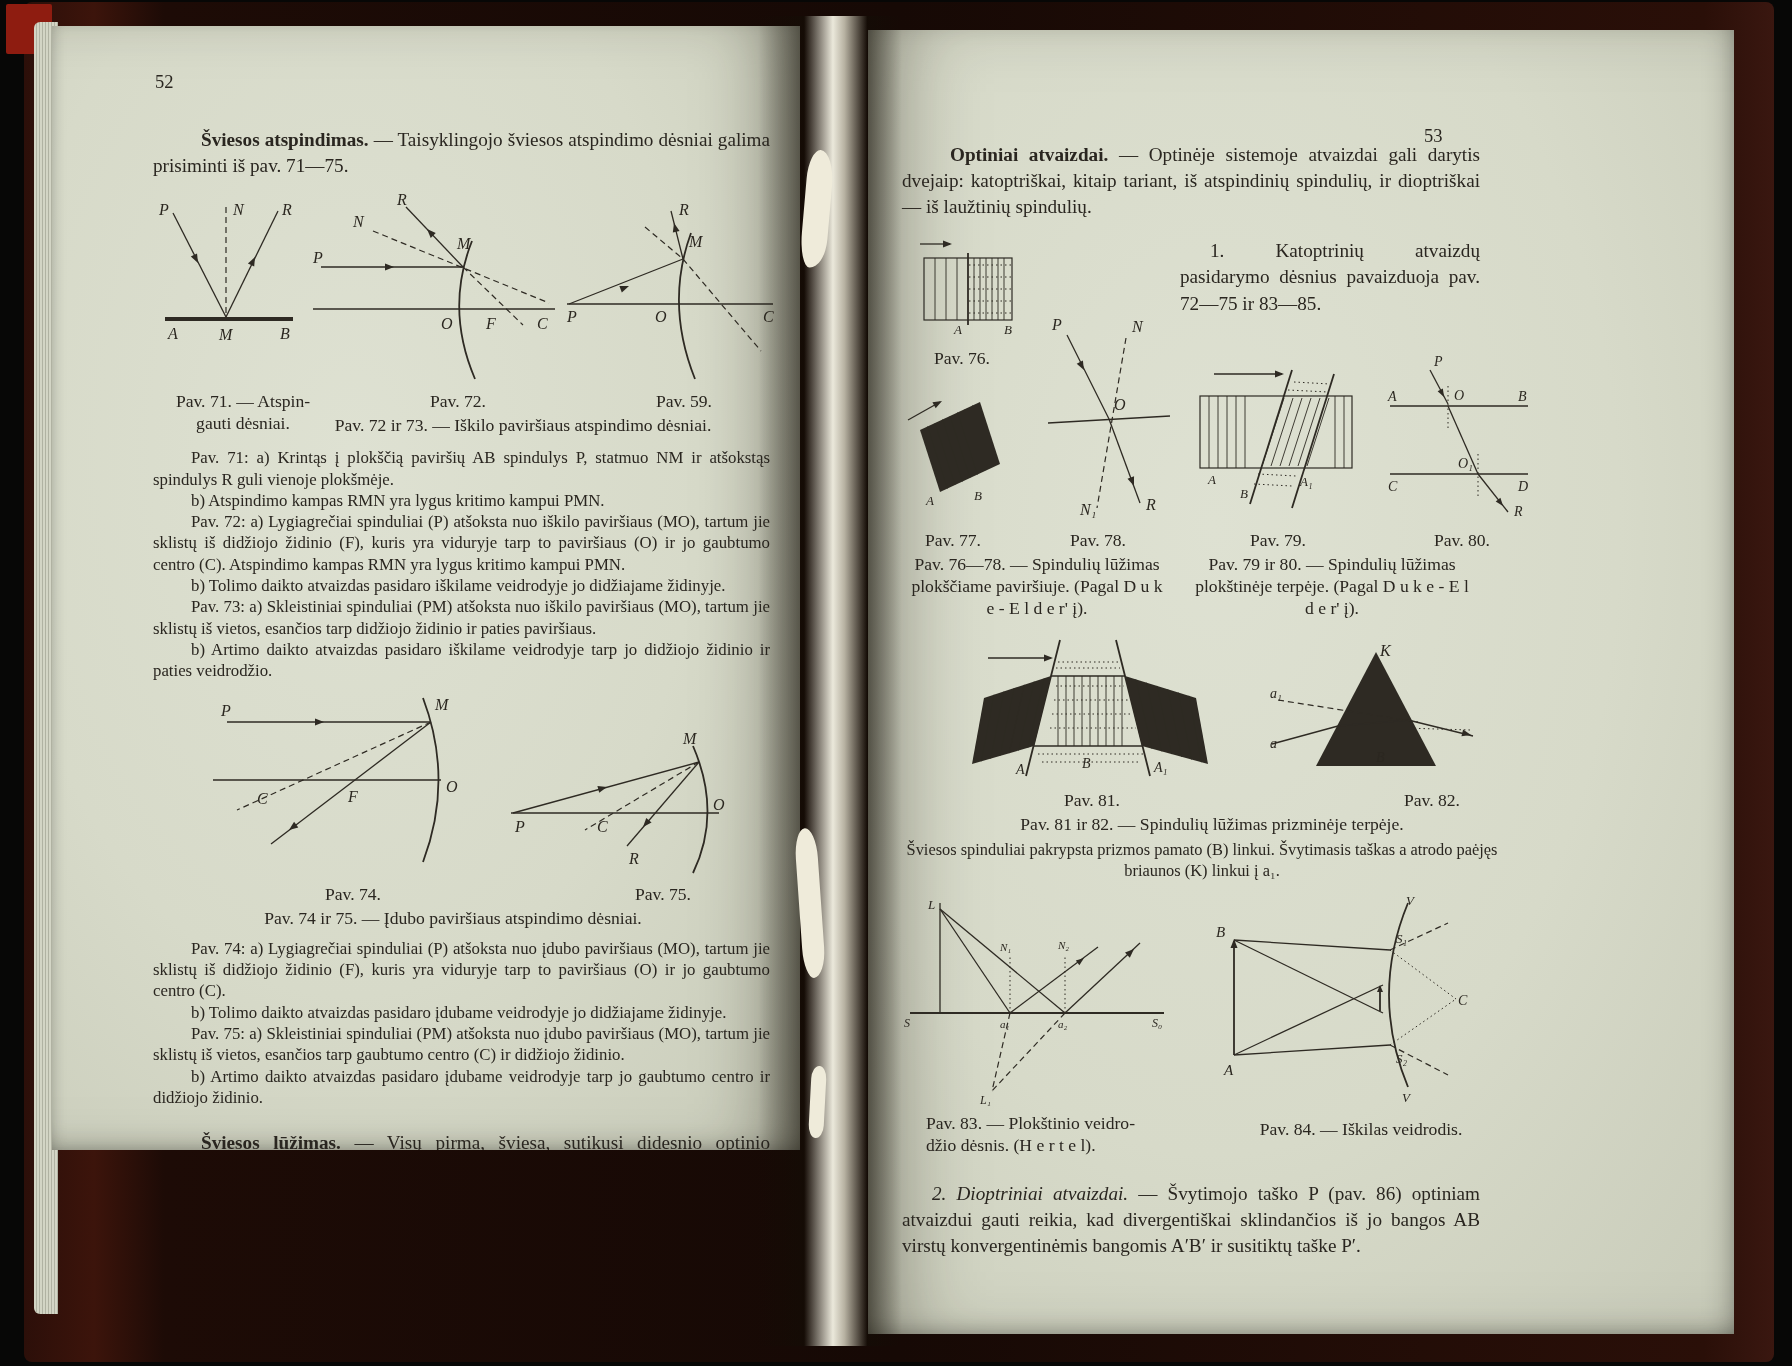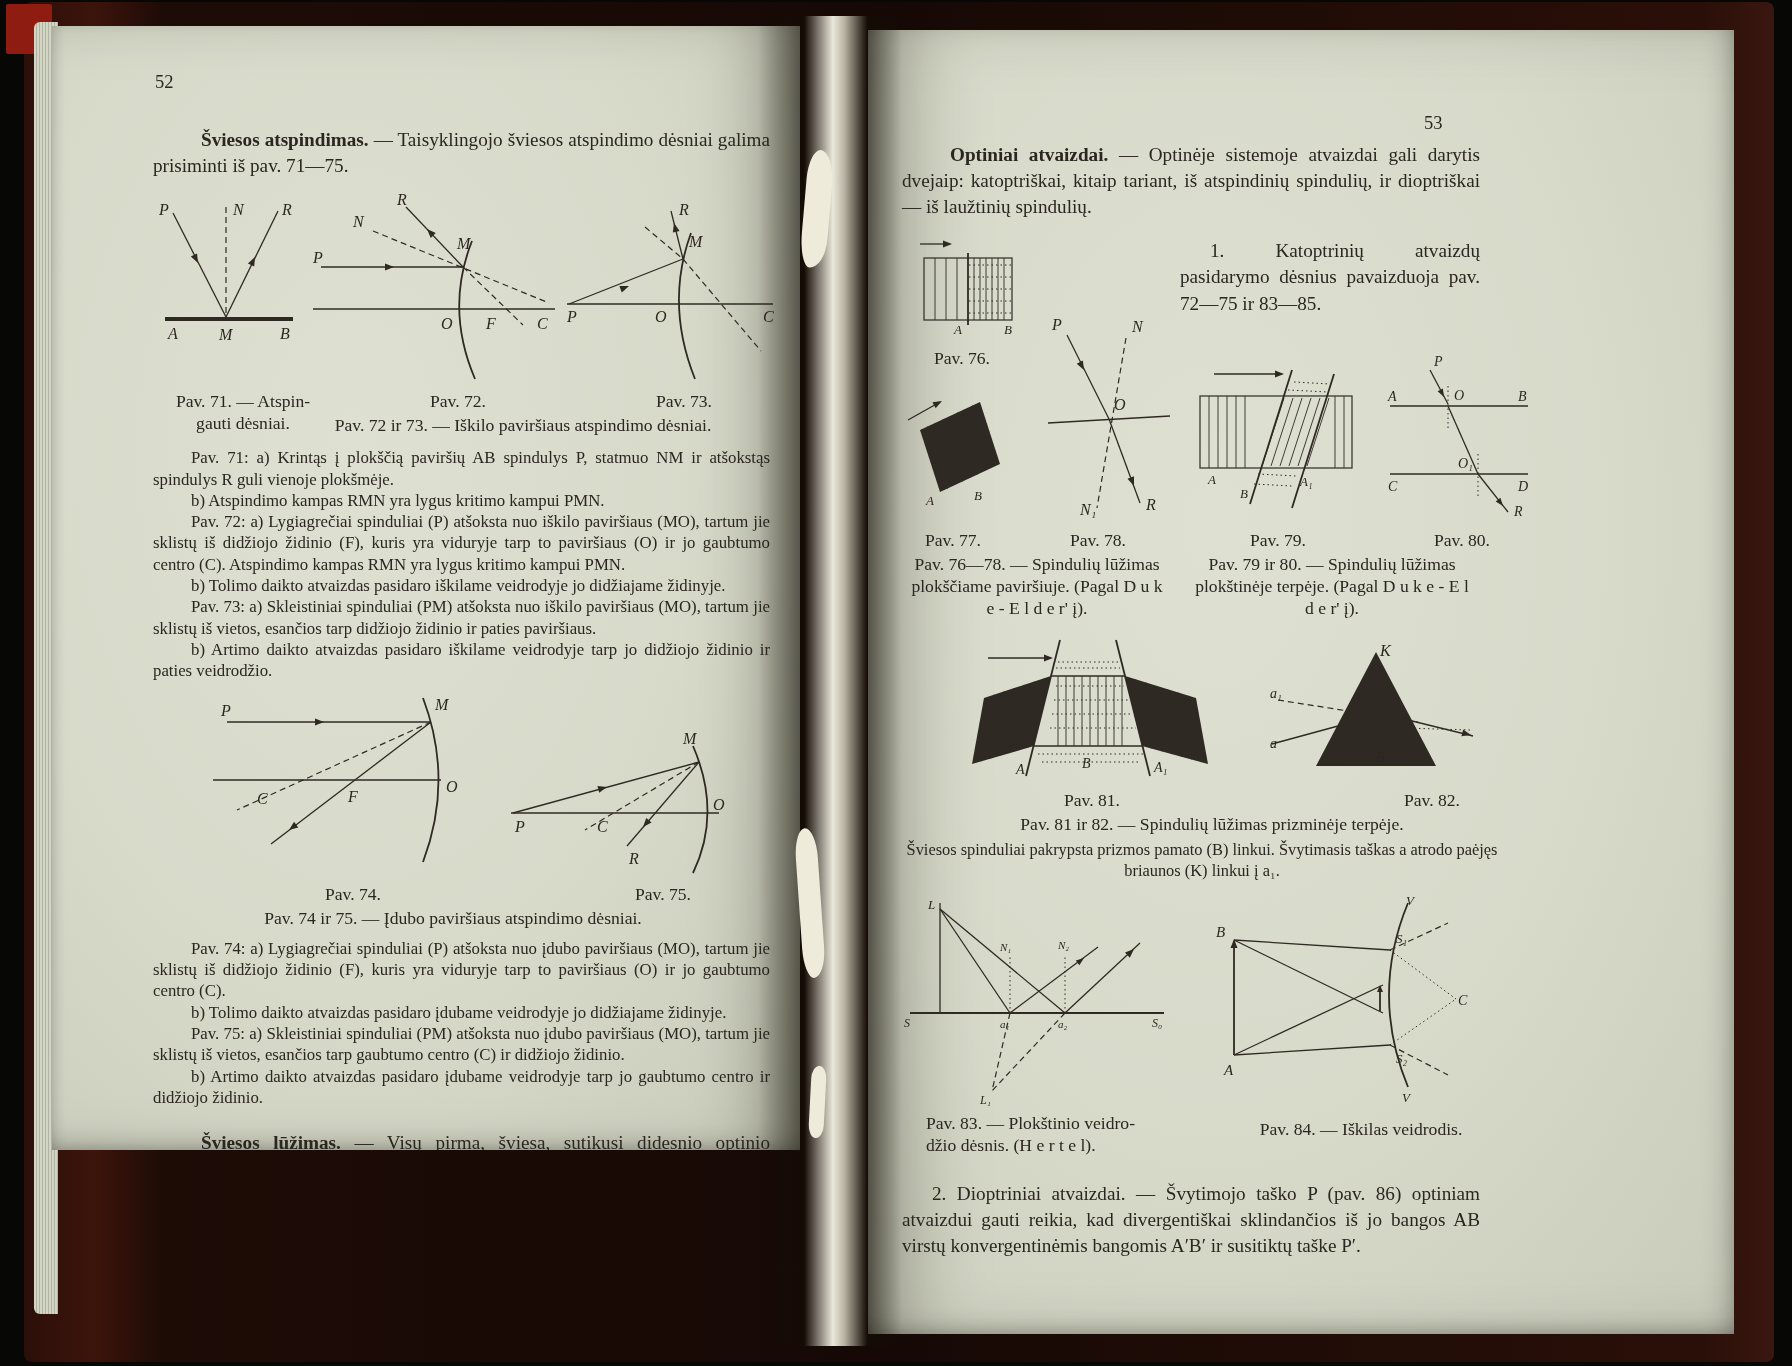--- a/index.html
+++ b/index.html
@@ -21,25 +21,25 @@
         box-shadow:inset 64px 0 90px -46px rgba(28,22,12,.5), inset -18px 0 30px -18px rgba(0,0,0,.35), inset 0 -14px 24px -14px rgba(0,0,0,.3);
         padding:0 40px 0 34px;box-sizing:border-box;}
   .gutter{position:absolute;left:758px;top:16px;width:144px;height:1330px;z-index:3;pointer-events:none;
         background:linear-gradient(90deg,rgba(18,14,6,0) 0%,rgba(18,14,6,.45) 32%,rgba(246,244,230,.95) 52%,rgba(212,208,190,.85) 60%,rgba(18,14,6,.5) 76%,rgba(18,14,6,0) 100%);}
   .tear{position:absolute;z-index:4;background:#efebda;pointer-events:none;}
   .tear1{left:804px;top:150px;width:26px;height:118px;transform:rotate(5deg);border-radius:45% 55% 60% 40%/25% 30% 25% 30%;}
   .tear2{left:799px;top:828px;width:22px;height:150px;transform:rotate(-4deg);border-radius:50% 50% 55% 45%/20%;}
   .tear3{left:810px;top:1066px;width:15px;height:72px;transform:rotate(3deg);border-radius:50%/18%;}
   .pnum{font-size:18.5px;}
   .pnum-left{margin:46px 0 0 2px;}
-  .pnum-right{position:absolute;left:556px;top:83px;}
+  .pnum-right{position:absolute;left:556px;top:96px;}
   .bodytext{font-size:19.2px;line-height:1.36;text-align:justify;}
   .indent{text-indent:48px;}
   .lead{font-weight:bold;}
-  .ital{}
+  .ital{font-style:italic;}
   .smallprint{font-size:16.8px;line-height:1.27;text-align:justify;}
   .smallprint p{margin:0;text-indent:38px;}
   .caption{font-size:17.6px;text-align:center;line-height:1.25;}
   .figrow{display:flex;align-items:flex-start;}
   svg{display:block;}
   svg line, svg path, svg polyline{stroke:#2e2a23;fill:none;}
   svg polygon{fill:#2e2a23;stroke:none;}
   svg text{font-family:"Liberation Serif","DejaVu Serif",serif;font-style:italic;font-size:16px;fill:#2b2720;}
   .thin{stroke-width:1.3px;}
   .med{stroke-width:1.8px;}
@@ -114,21 +114,21 @@
       <text x="200" y="121">C</text>
     </svg>
   </div>
 
   <div class="figrow" style="">
     <div class="caption" style="width:180px;">
       <div>Pav. 71. — Atspin-</div>
       <div>gauti dėsniai.</div>
     </div>
     <div class="caption" style="width:230px;margin-left:10px;">Pav. 72.</div>
-    <div class="caption" style="width:150px;margin-left:36px;">Pav. 73.</div>
+    <div class="caption" style="width:150px;margin-left:36px;">Pav. 59.</div>
   </div>
   <div class="caption" style="margin:-20px 0 0 160px;width:420px;">Pav. 72 ir 73. — Iškilo paviršiaus atspindimo dėsniai.</div>
 
   <div class="smallprint" style="margin-top:10px;">
     <p>Pav. 71: a) Krintąs į plokščią paviršių AB spindulys P, statmuo NM ir atšokstąs spindulys R guli vienoje plokšmėje.</p>
     <p>b) Atspindimo kampas RMN yra lygus kritimo kampui PMN.</p>
     <p>Pav. 72: a) Lygiagrečiai spinduliai (P) atšoksta nuo iškilo paviršiaus (MO), tartum jie sklistų iš didžiojo židinio (F), kuris yra viduryje tarp to paviršiaus (O) ir jo gaubtumo centro (C). Atspindimo kampas RMN yra lygus kritimo kampui PMN.</p>
     <p>b) Tolimo daikto atvaizdas pasidaro iškilame veidrodyje jo didžiajame židinyje.</p>
     <p>Pav. 73: a) Skleistiniai spinduliai (PM) atšoksta nuo iškilo paviršiaus (MO), tartum jie sklistų iš vietos, esančios tarp didžiojo židinio ir paties paviršiaus.</p>
     <p>b) Artimo daikto atvaizdas pasidaro iškilame veidrodyje tarp jo didžiojo židinio ir paties veidrodžio.</p>

